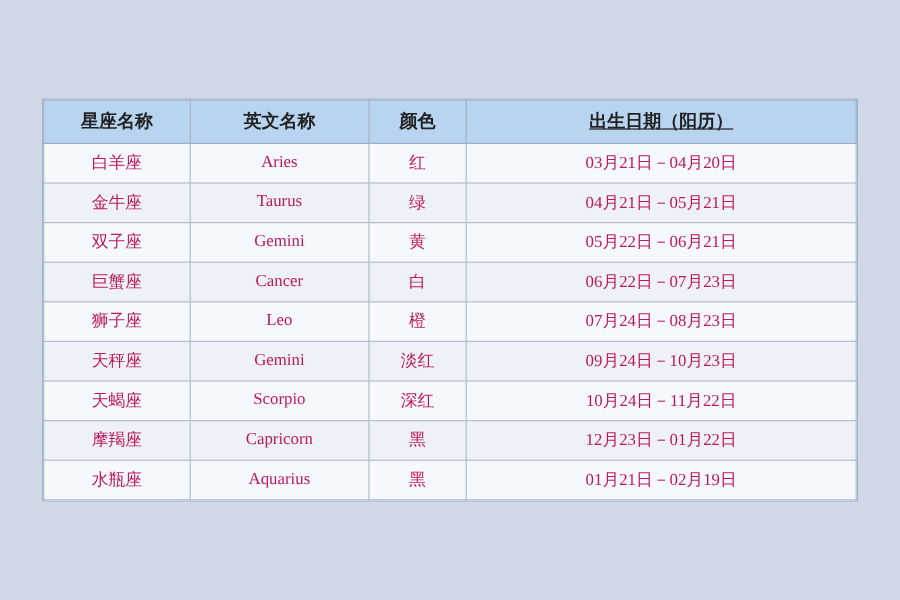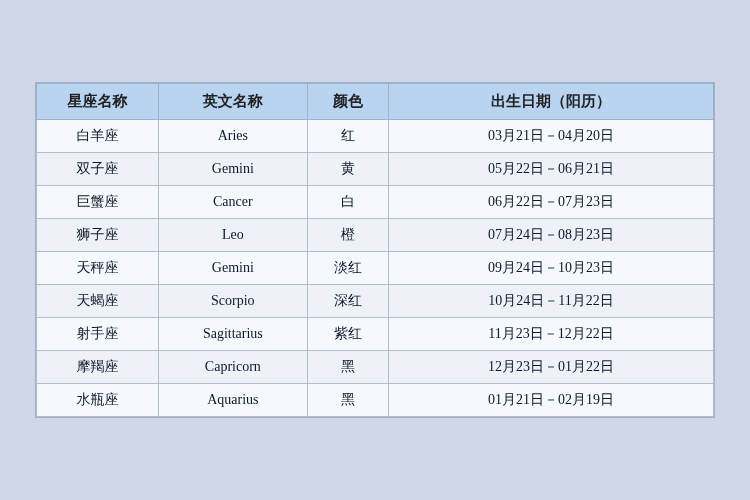--- a/index.html
+++ b/index.html
@@ -49,47 +49,53 @@
 
     tbody tr:nth-child(even) {
       background-color: #eef2f8;
     }
 
     tbody td {
       border: 1px solid #b0bece;
       padding: 7px 12px;
       text-align: center;
       font-size: 14px;
-      color: #0f172a;
+      color: #be185d;
     }
 
     .col-chinese { width: 18%; }
     .col-english { width: 22%; margin-left: 15px; }
     .col-color   { width: 12%; }
-    .col-date    { width: 48%; }
+    .col-date    { width: 48%; text-decoration: underline; }
   </style>
 </head>
 <body>
 
 <div class="table-container">
   <table>
     <thead>
       <tr>
         <th class="col-chinese">星座名称</th>
         <th class="col-english">英文名称</th>
         <th class="col-color">颜色</th>
         <th class="col-date">出生日期（阳历）</th>
       </tr>
     </thead>
     <tbody id="table-body">
     <tr>
           <td>白羊座</td>
           <td>Aries</td>
           <td>红</td>
           <td>03月21日－04月20日</td>
+        </tr>
+        <tr>
+          <td>金牛座</td>
+          <td>Taurus</td>
+          <td>绿</td>
+          <td>04月21日－05月21日</td>
         </tr>
         <tr>
           <td>双子座</td>
           <td>Gemini</td>
           <td>黄</td>
           <td>05月22日－06月21日</td>
         </tr>
         <tr>
           <td>巨蟹座</td>
           <td>Cancer</td>
@@ -108,26 +114,20 @@
           <td>淡红</td>
           <td>09月24日－10月23日</td>
         </tr>
         <tr>
           <td>天蝎座</td>
           <td>Scorpio</td>
           <td>深红</td>
           <td>10月24日－11月22日</td>
         </tr>
         <tr>
-          <td>射手座</td>
-          <td>Sagittarius</td>
-          <td>紫红</td>
-          <td>11月23日－12月22日</td>
-        </tr>
-        <tr>
           <td>摩羯座</td>
           <td>Capricorn</td>
           <td>黑</td>
           <td>12月23日－01月22日</td>
         </tr>
         <tr>
           <td>水瓶座</td>
           <td>Aquarius</td>
           <td>黑</td>
           <td>01月21日－02月19日</td>

